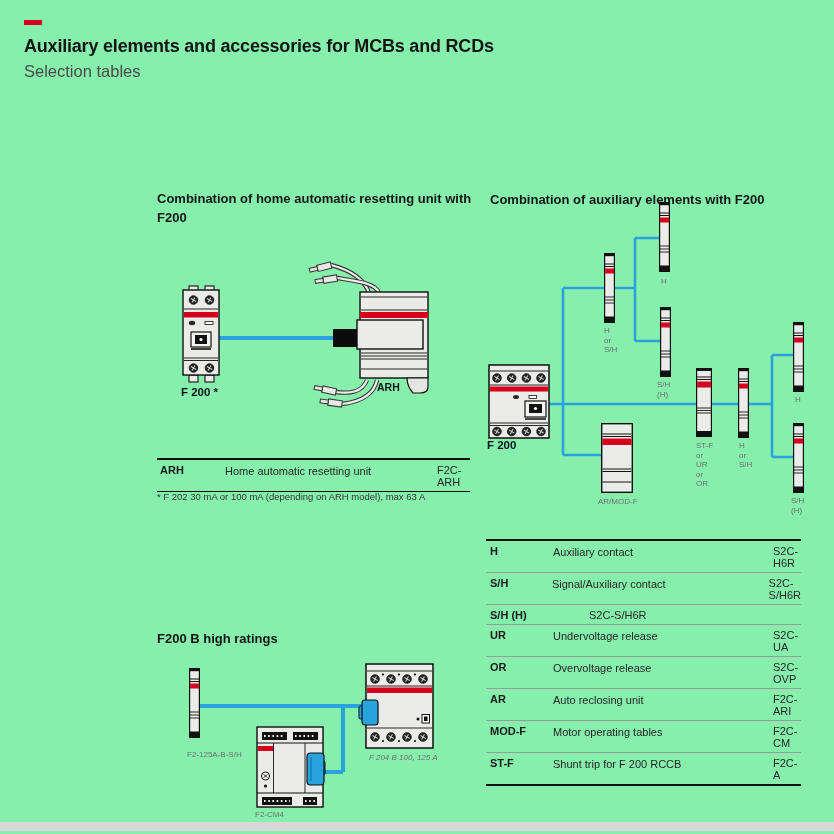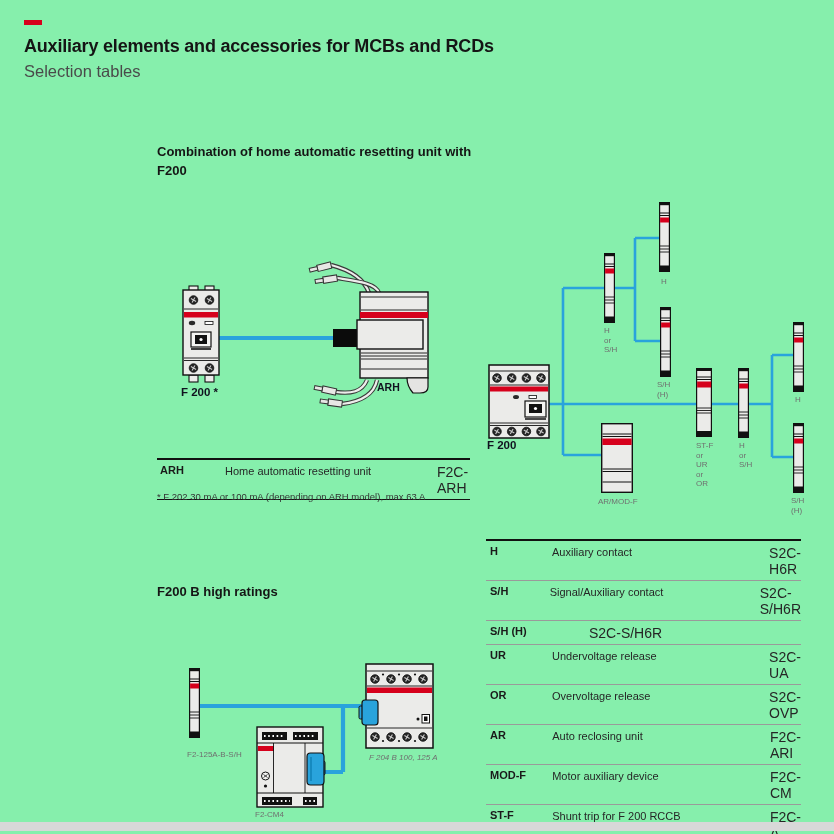--- a/index.html
+++ b/index.html
@@ -9,21 +9,21 @@
   *{margin:0;padding:0;box-sizing:border-box;}
   html,body{background:#fff;}
   body{font-family:"Liberation Sans", sans-serif;color:#111;}
   #page{position:relative;width:834px;height:834px;background:#86efac;overflow:hidden;}
 
   
   .red-dash{position:absolute;left:24px;top:20px;width:18px;height:5px;background:var(--accent-red);}
   .page-title{position:absolute;left:24px;top:36px;font-size:18px;font-weight:bold;letter-spacing:-0.2px;color:#151515;}
   .page-subtitle{position:absolute;left:24px;top:62px;font-size:16.5px;color:#4a4a4a;}
 
-  .sec-heading{position:absolute;font-size:13px;font-weight:bold;color:#151515;line-height:1.45;}
+  .sec-heading{position:absolute;font-size:13px;font-weight:bold;color:#151515;line-height:1.45;margin-top:47px;}
   .h-left1{left:157px;top:143px;width:315px;}
   .h-right{left:490px;top:144px;width:340px;}
   .h-left2{left:157px;top:583px;width:300px;}
 
   
   .diag{position:absolute;}
   .diag svg{position:absolute;left:0;top:0;}
   #diag1{left:150px;top:240px;width:330px;height:180px;}
   #diag2{left:150px;top:650px;width:330px;height:175px;}
   #diag3{left:483px;top:165px;width:351px;height:350px;}
@@ -33,21 +33,21 @@
 
   
   .sel-table{position:absolute;border-top:2.5px solid #111;}
   #table-left{left:157px;top:458px;width:313px;border-bottom:1.5px solid #111;}
   #table-right{left:486px;top:539px;width:315px;}
   .trow{display:flex;align-items:flex-start;border-bottom:1px solid #9a9a9a;padding:4px 0 3px 0;}
   #table-left .trow{border-bottom:none;}
   #table-right .trow:last-child{border-bottom:2.5px solid #111;}
   .tc1{width:67px;padding-left:4px;font-size:11px;font-weight:bold;color:#1a1a1a;}
   .tc2{width:184px;font-size:11px;color:#262626;line-height:1.35;}
-  .tc3{flex:1;font-size:14px;color:#262626;padding-left:36px;}
+  .tc3{flex:1;font-size:11px;color:#262626;padding-left:36px;}
   #table-left .tc1{width:68px;padding-left:3px;}
   #table-left .tc2{width:176px;}
 
   .footnote{position:absolute;left:157px;top:491px;font-size:9.5px;color:#333;}
 
   .bottom-bar{position:absolute;left:0;top:822px;width:834px;height:9px;background:#d8d8d8;}
 </style>
 </head>
 <body>
 
@@ -71,20 +71,21 @@
         <rect x="0.6" y="63.5" width="9.8" height="5.9" fill="#111"></rect>
       </g>
     </defs>
   </svg>
 
   <div class="red-dash"></div>
   <div class="page-title">Auxiliary elements and accessories for MCBs and RCDs</div>
   <div class="page-subtitle">Selection tables</div>
 
   <div class="sec-heading h-left1">Combination of home automatic resetting unit with F200</div>
+  <div class="sec-heading h-right">Combination of auxiliary elements with F200</div>
   <div class="sec-heading h-left2">F200 B high ratings</div>
 
   <div id="diag1" class="diag">
     <svg width="330" height="180" viewBox="0 0 330 180">
 
       <line x1="69" y1="98" x2="190" y2="98" stroke="var(--line-blue)" stroke-width="4.2"></line>
       <rect x="183" y="89" width="26" height="18" fill="#0b0b0b"></rect>
 
       <g transform="translate(33,46)">
         <rect x="6" y="0" width="9" height="7" fill="#ececea" stroke="#111" stroke-width="1.1"></rect>
@@ -326,21 +327,21 @@
       <div class="tc2">Overvoltage release</div>
       <div class="tc3">S2C-OVP</div>
     </div>
     <div class="trow">
       <div class="tc1">AR</div>
       <div class="tc2">Auto reclosing unit</div>
       <div class="tc3">F2C-ARI</div>
     </div>
     <div class="trow">
       <div class="tc1">MOD-F</div>
-      <div class="tc2">Motor auxiliary device</div>
+      <div class="tc2">Motor operating tables</div>
       <div class="tc3">F2C-CM</div>
     </div>
     <div class="trow">
       <div class="tc1">ST-F</div>
       <div class="tc2">Shunt trip for F 200 RCCB</div>
       <div class="tc3">F2C-A</div>
     </div>
   </div>
 
   <div class="bottom-bar"></div>

